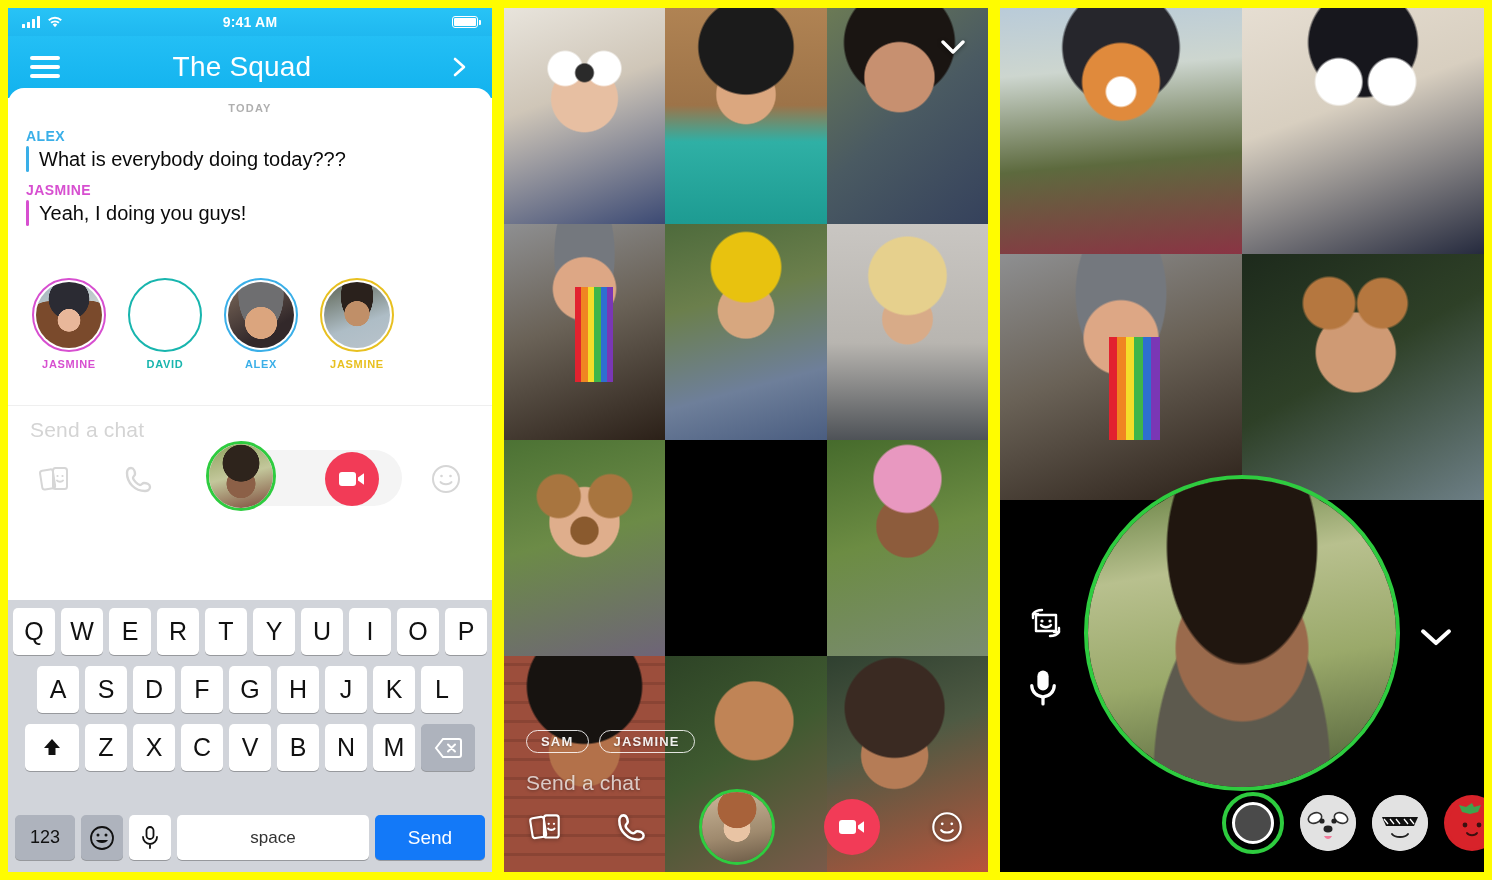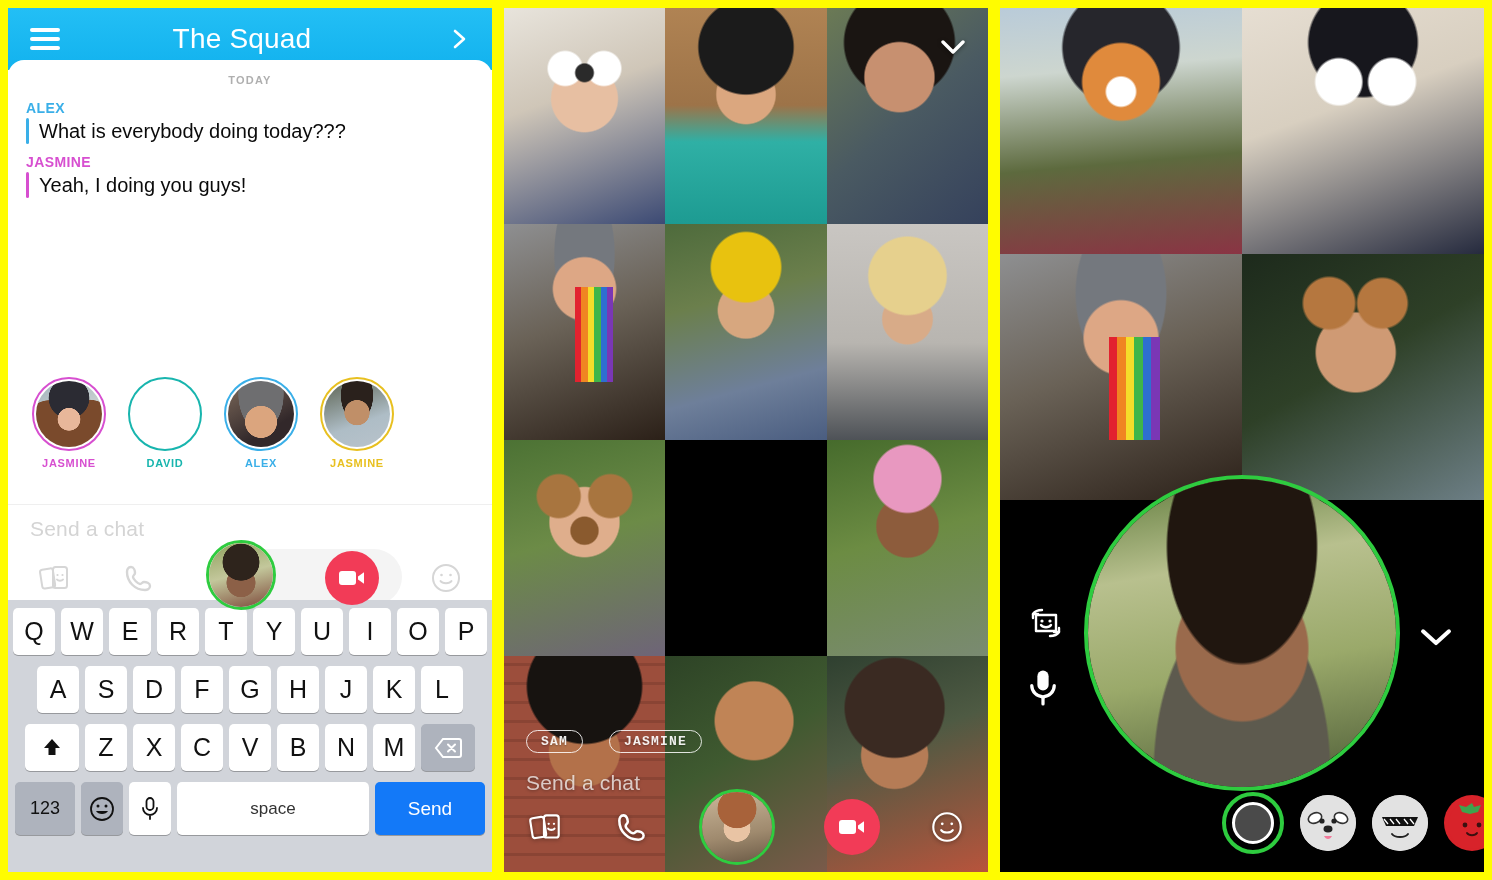--- a/index.html
+++ b/index.html
@@ -56,21 +56,21 @@
   .hamburger { width:30px; display:flex; flex-direction:column; gap:5px; cursor:pointer; }
   .hamburger span { display:block; height:4px; background:#fff; border-radius:2px; }
   .nav-title {
     position:absolute; left:0; right:16px; text-align:center;
     font-size:28px; font-weight:500; letter-spacing:.2px; pointer-events:none;
   }
   .chev-right { margin-left:auto; width:22px; height:22px; }
 
   .chatbody {
     background:#fff; border-radius: 16px 16px 0 0; margin-top:-10px;
-    position:relative; height: 445px; padding: 14px 18px 4px;
+    position:relative; height: 318px; padding: 14px 18px 4px;
   }
   .today {
     text-align:center; color:#AFAFAF; font-size:11px; font-weight:bold;
     letter-spacing:1.2px; margin-bottom: 14px;
   }
   .msg { margin-bottom: 10px; }
   .msg-name { font-size:14px; font-weight:bold; letter-spacing:.4px; margin-bottom:2px; }
   .msg-body { display:flex; align-items:center; gap:10px; font-size:20px; color:#0A0A0A; }
   .msg-bar { width:3px; align-self:stretch; border-radius:2px; min-height:26px; }
 
@@ -117,39 +117,39 @@
     flex-direction:column; gap:11px;
   }
   .krow { display:flex; justify-content:center; gap:6px; }
   .key {
     background:#fff; border-radius:5px; height:47px; min-width:42px;
     display:flex; align-items:center; justify-content:center;
     font-size:25px; color:#111; box-shadow:0 1px 0 rgba(0,0,0,.28);
   }
   .key.wide { min-width:54px; }
   .key.dark { background:#AEB3BD; }
-  .key.bottom { height:53px; }
+  .key.bottom { height:45px;margin-top:33px; }
   .key-space { flex:1; max-width:202px; font-size:17px; color:#333; }
   .key-send { background:#1379F8; color:#fff; font-size:19px; min-width:110px; }
   .key-123 { min-width:60px; font-size:18px; }
   .krow.bottom { gap:6px; padding: 0 4px; }
 
   
   #panel-grid { width:484px; height:864px; background:#000; position:relative; }
   .grid3 { position:absolute; inset:0; display:grid; grid-template-columns:repeat(3,1fr); grid-template-rows:repeat(4,1fr); }
   .cell { position:relative; overflow:hidden; }
   .chev-top {
     position:absolute; top:22px; right:18px; width:34px; height:34px; z-index:20;
     filter: drop-shadow(0 1px 2px rgba(0,0,0,.45));
   }
   .overlay-bottom {
     position:absolute; left:0; right:0; bottom:0; height:168px; z-index:15;
     padding: 0 22px;
   }
-  .pill-row { display:flex; gap:26px; padding-top:26px;font-family:Liberation Mono, monospace; }
+  .pill-row { display:flex; gap:10px; padding-top:26px; }
   .name-pill {
     border:1.6px solid rgba(255,255,255,.85); border-radius:20px;
     padding: 3px 14px; color:rgba(255,255,255,.92);
     font-size:13px; font-weight:bold; letter-spacing:1.2px;
     text-shadow: 0 1px 2px rgba(0,0,0,.3);
   }
   .ov-placeholder {
     font-size:21px; color:rgba(255,255,255,.72); margin-top:18px; letter-spacing:.2px;
     text-shadow:0 1px 3px rgba(0,0,0,.35);
   }
@@ -194,20 +194,41 @@
   
   .ph { position:absolute; inset:0; }
 </style>
 </head>
 <body>
 
 <div class="stage">
 
   <div class="panel" id="panel-chat">
 
+    <div class="statusbar">
+      <div class="sb-left">
+        <span class="bars">
+            <i></i>
+            <i></i>
+            <i></i>
+            <i></i>
+          </span>
+        <span class="wifi">
+          <svg width="16" height="12" viewBox="0 0 16 12">
+              <path d="M8 11.2l-2.3-2.8a3.6 3.6 0 014.6 0L8 11.2z" fill="#fff"></path>
+              <path d="M3.4 6.1a7 7 0 019.2 0l-1.3 1.5a5 5 0 00-6.6 0L3.4 6.1z" fill="#fff"></path>
+              <path d="M1.1 3.4a10.5 10.5 0 0113.8 0l-1.3 1.5a8.5 8.5 0 00-11.2 0L1.1 3.4z" fill="#fff"></path>
+            </svg>
+        </span>
+      </div>
+      <div class="sb-time">9:41 AM</div>
+      <div class="battery">
+          <i></i>
+        </div>
+    </div>
 
     <div class="navbar">
       <div class="hamburger">
           <span></span>
           <span></span>
           <span></span>
         </div>
       <div class="nav-title">The Squad</div>
       <span class="chev-right">
         <svg width="22" height="22" viewBox="0 0 22 22">

